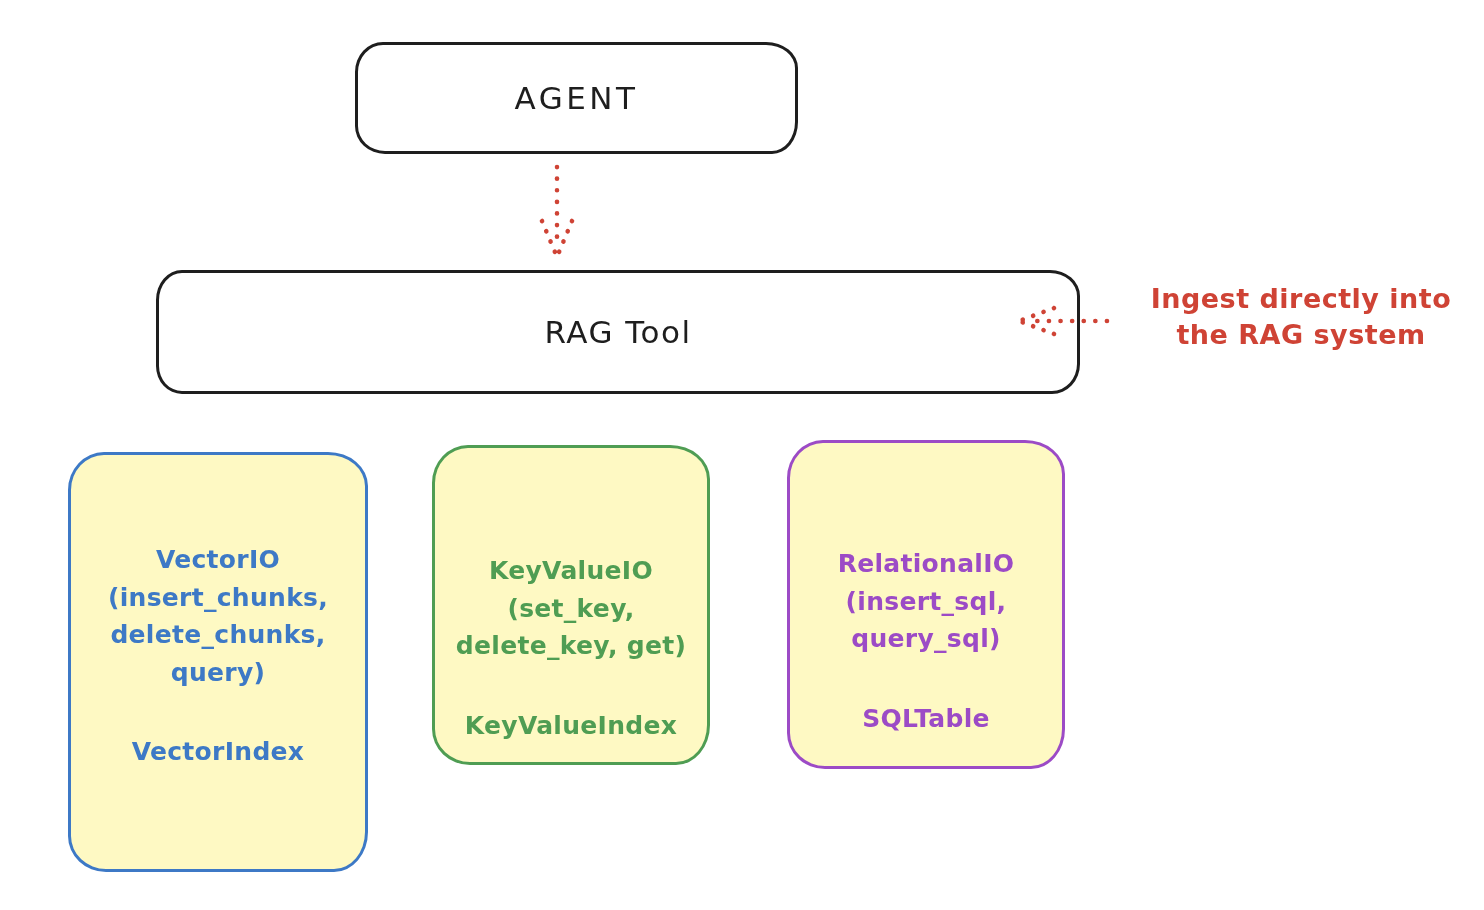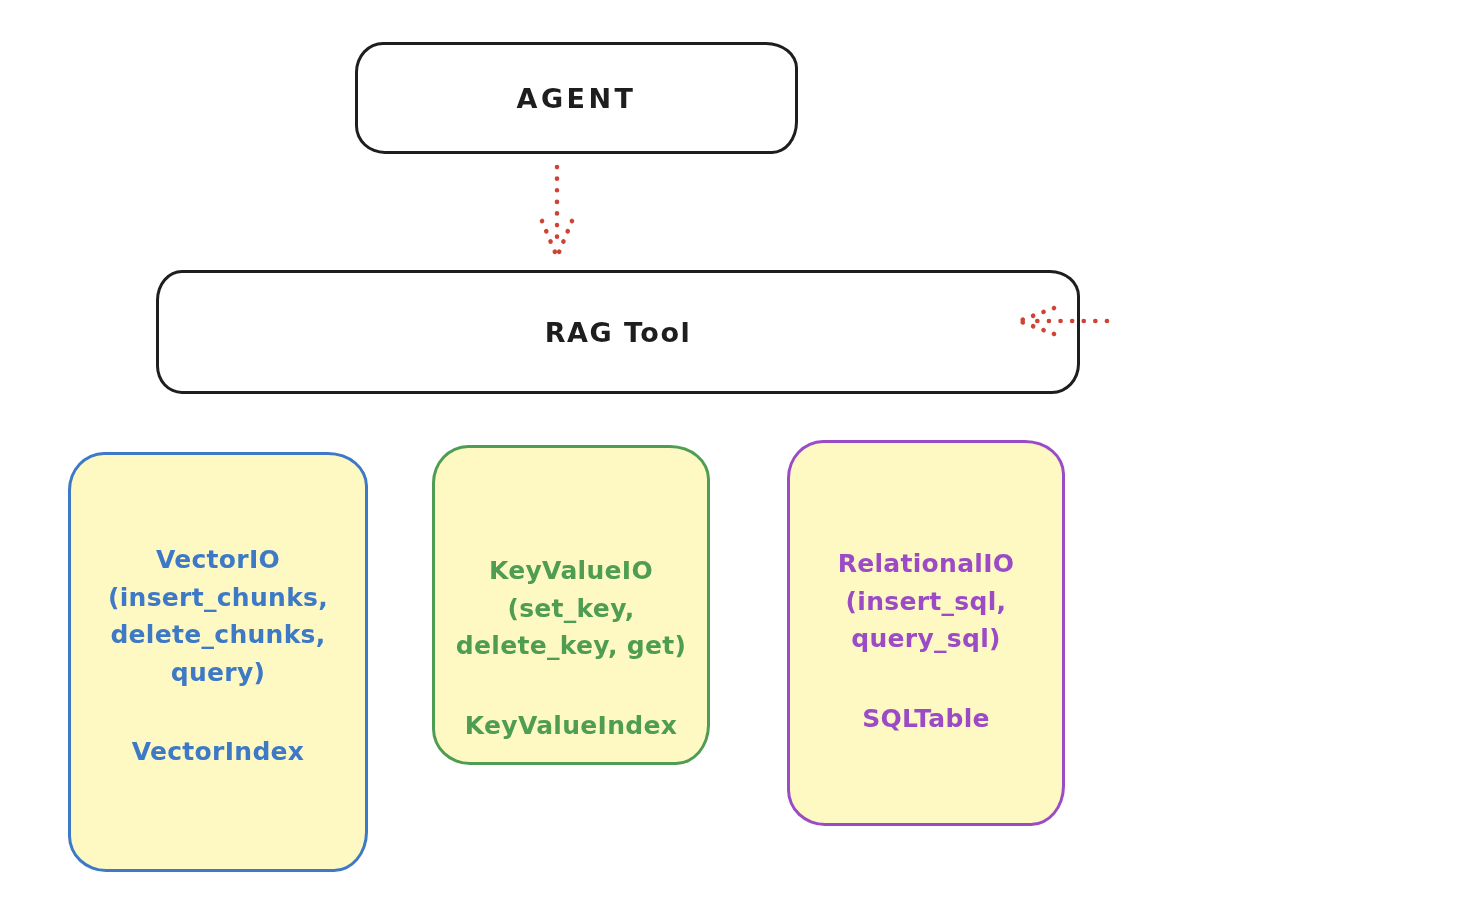--- a/index.html
+++ b/index.html
@@ -19,21 +19,21 @@
   }
   .node-agent {
     left: 355px; top: 42px; width: 443px; height: 112px;
     border-radius: 28px 32px 26px 30px / 30px 26px 32px 28px;
   }
   .node-rag {
     left: 156px; top: 270px; width: 924px; height: 124px;
     border-radius: 26px 30px 28px 26px / 30px 26px 30px 28px;
   }
   .node-label {
-    font-size: 27px; font-weight: 700; letter-spacing: 1.5px;
+    font-size: 31px; font-weight: 400; letter-spacing: 1.5px;
   }
   .node-agent .node-label { letter-spacing: 3.5px; }
 
   
   .arrow { position: absolute; }
   .arrow-down { left: 535px; top: 162px; width: 44px; height: 104px; }
   .arrow-left { left: 1008px; top: 300px; width: 106px; height: 40px; }
 
   
   .annotation {
@@ -51,21 +51,21 @@
     text-align: center;
   }
   .store-text {
     white-space: pre-line;
     font-size: 25px; font-weight: 600; line-height: 1.5;
     letter-spacing: 0.3px;
   }
   .store-index { margin-top: 42px; }
   .store-0 { left: 68px;  top: 452px; width: 300px; height: 420px; padding-top: 86px; }
   .store-1 { left: 432px; top: 445px; width: 278px; height: 320px; padding-top: 104px; }
-  .store-2 { left: 787px; top: 440px; width: 278px; height: 386px; padding-top: 102px; }
+  .store-2 { left: 787px; top: 440px; width: 278px; height: 329px; padding-top: 102px; }
 </style>
 </head>
 <body style="background: rgb(255, 255, 255);">
 
 <div class="canvas">
 
   <div class="node node-agent" style="border-color: rgb(30, 30, 30); color: rgb(30, 30, 30);">
     <span class="node-label">AGENT</span>
   </div>
 
@@ -82,20 +82,22 @@
   </div>
 
   <svg class="arrow arrow-left" viewBox="0 0 106 40" aria-hidden="true">
     <g fill="none" stroke-width="4.6" stroke-linecap="round" stroke="#cf4335">
       <path d="M99 21 L20 21" stroke-dasharray="0.1 11.5"></path>
       <path d="M46 8 L11 21" stroke-dasharray="0.1 11"></path>
       <path d="M46 34 L11 21" stroke-dasharray="0.1 11"></path>
     </g>
   </svg>
 
+  <div class="annotation" style="border-color: rgb(207, 67, 53); color: rgb(207, 67, 53);">Ingest directly into
+the RAG system</div>
 
   <div class="store store-0" style="border-color: rgb(61, 121, 198); color: rgb(61, 121, 198);">
     <div class="store-text store-interface">VectorIO
 (insert_chunks,
 delete_chunks,
 query)</div>
     <div class="store-text store-index">VectorIndex</div>
   </div>
 
   <div class="store store-1" style="border-color: rgb(79, 157, 83); color: rgb(79, 157, 83);">

